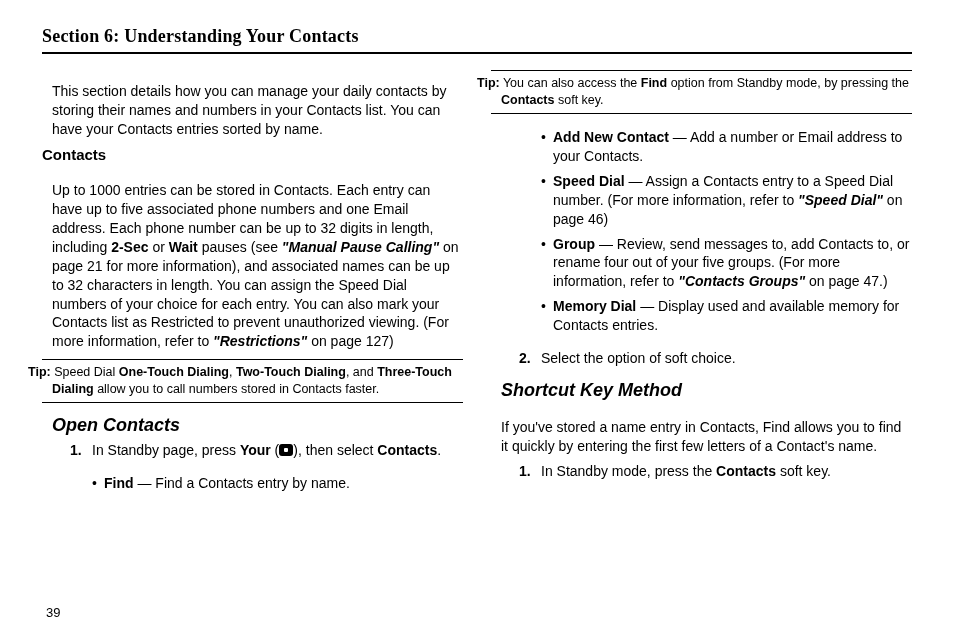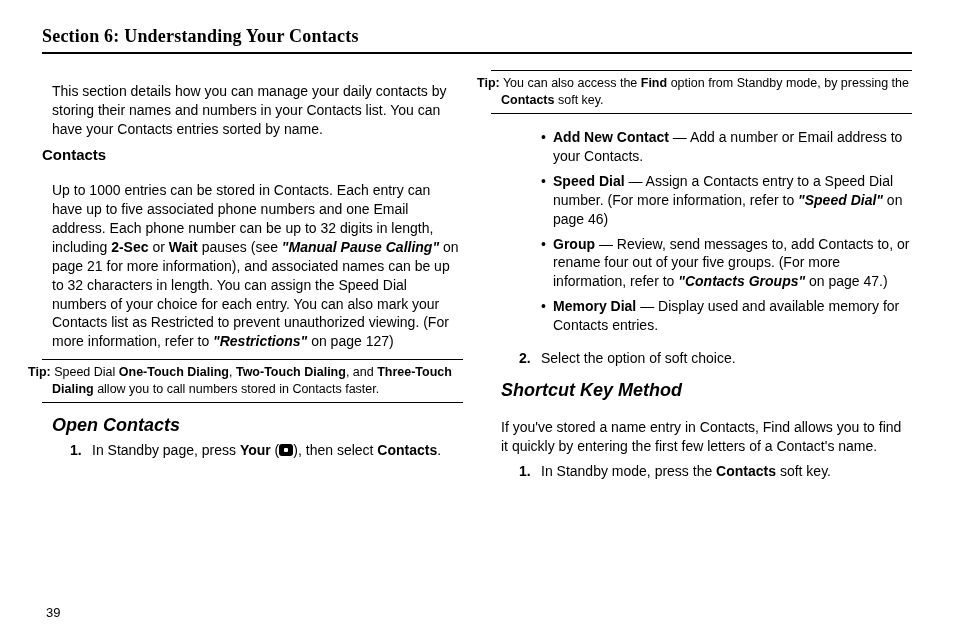--- a/index.html
+++ b/index.html
@@ -154,20 +154,25 @@
 
       <h3 class="subsub">Open Contacts</h3>
 
       <ol class="numlist">
         <li>
           <span class="num">1.</span>
           <span>In Standby page, press </span><span class="b">Your</span><span> (</span><span class="menu-icon"></span><span>), then select </span><span class="b">Contacts</span><span>.</span>
         </li>
       </ol>
 
+      <ul class="bullets">
+        <li>
+          <span class="b">Find</span><span> — Find a Contacts entry by name.</span>
+        </li>
+      </ul>
     </div>
 
     <div class="col">
 
       <div class="tipbox" style="margin-top:4px">
         <div class="tip-inner tip-hang">
           <span class="tip-label">Tip:</span><span> You can also access the </span><span class="b">Find</span><span> option from Standby mode, by pressing the </span><span class="b">Contacts</span><span> soft key.</span>
         </div>
       </div>
 

